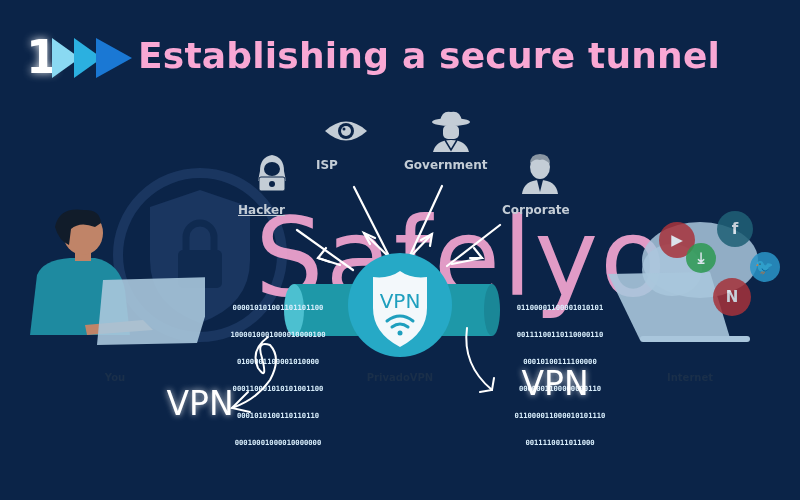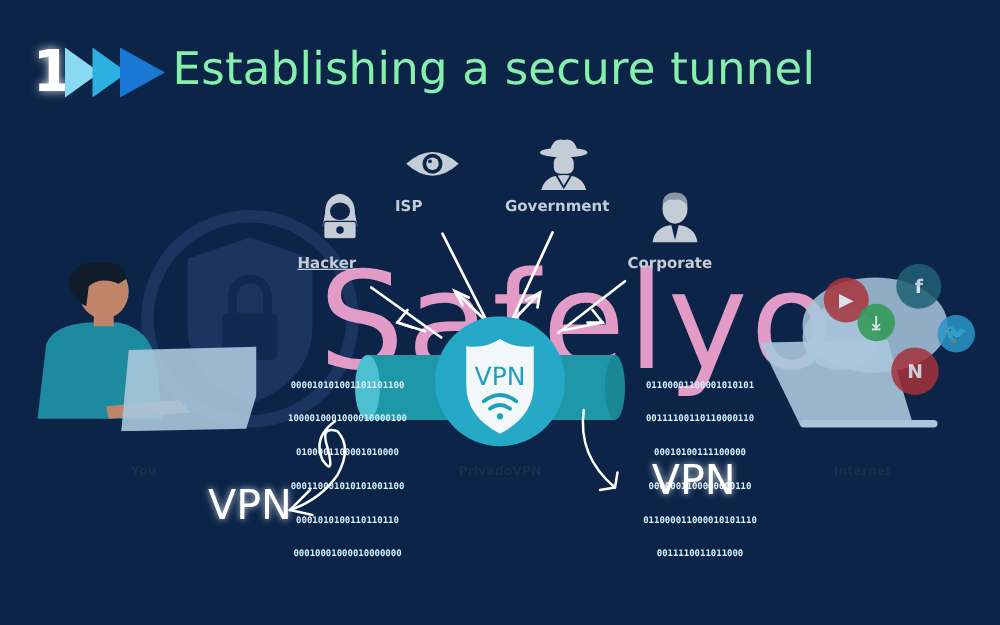--- a/index.html
+++ b/index.html
@@ -1,19 +1,19 @@
 <!DOCTYPE html>
 <html><head>
 <meta charset="utf-8">
 <style>
   html, body { margin:0; padding:0; }
   body { width:800px; height:500px; background:#0b2448; overflow:hidden; position:relative; font-family:"Liberation Sans", sans-serif; }
   .abs { position:absolute; }
   .title-num { left:26px; top:32px; font-size:46px; font-weight:bold; color:#ffffff; text-shadow:0 0 8px rgba(255,255,255,0.85); font-family:"DejaVu Sans", sans-serif; line-height:50px; }
-  .title-text { left:138px; top:33px; font-size:36px; font-weight:normal; color:#86efac; font-family:"DejaVu Sans", sans-serif; letter-spacing:0.2px; line-height:46px; }
+  .title-text { left:138px; top:33px; font-size:36px; font-weight:bold; color:#f9a8d4; font-family:"DejaVu Sans", sans-serif; letter-spacing:0.2px; line-height:46px; }
   .threat-label { color:#c4cdd6; font-size:12px; font-weight:bold; font-family:"DejaVu Sans", sans-serif; text-align:left; }
   .watermark { left:255px; top:195px; font-size:108px; font-weight:normal; color:#f9a8d4; font-family:"DejaVu Sans", sans-serif; letter-spacing:2px; opacity:0.9; }
   .binary { font-family:"DejaVu Sans Mono", monospace; font-size:7.2px; font-weight:bold; color:#d8eefc; line-height:9px; white-space:pre; }
   .binary.left { left:218px; top:285px; text-align:center; width:120px; }
   .binary.right { left:500px; top:285px; text-align:center; width:120px; }
   .faint-label { color:#1a2f4a; font-size:10px; font-weight:bold; font-family:"DejaVu Sans", sans-serif; text-align:center; }
   .callout { color:#ffffff; font-size:33px; font-family:"DejaVu Sans", sans-serif; text-align:center; line-height:36px; text-shadow:0 0 6px rgba(255,255,255,0.8); }
 </style>
 </head>
 <body>

